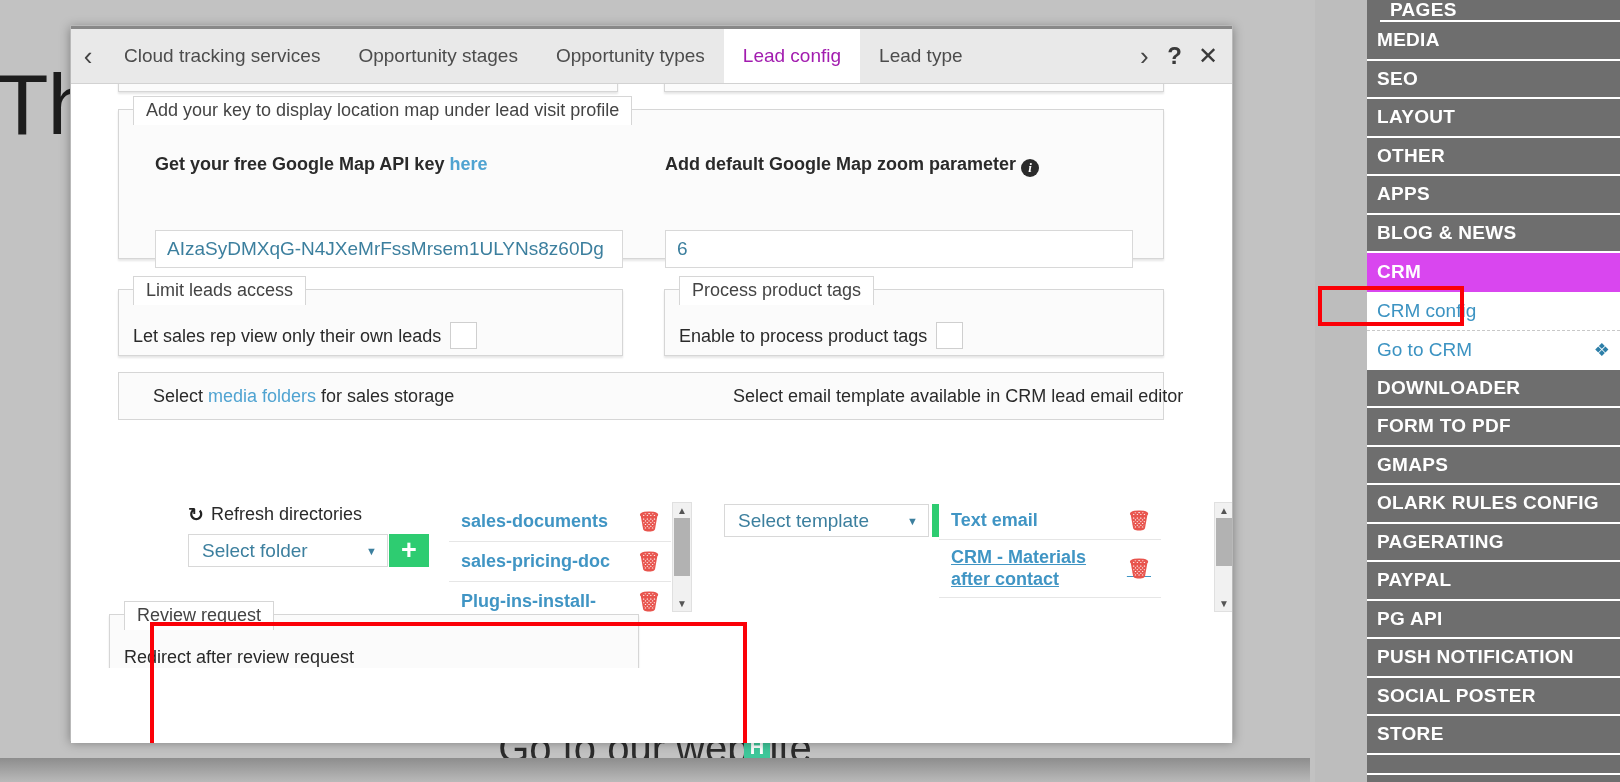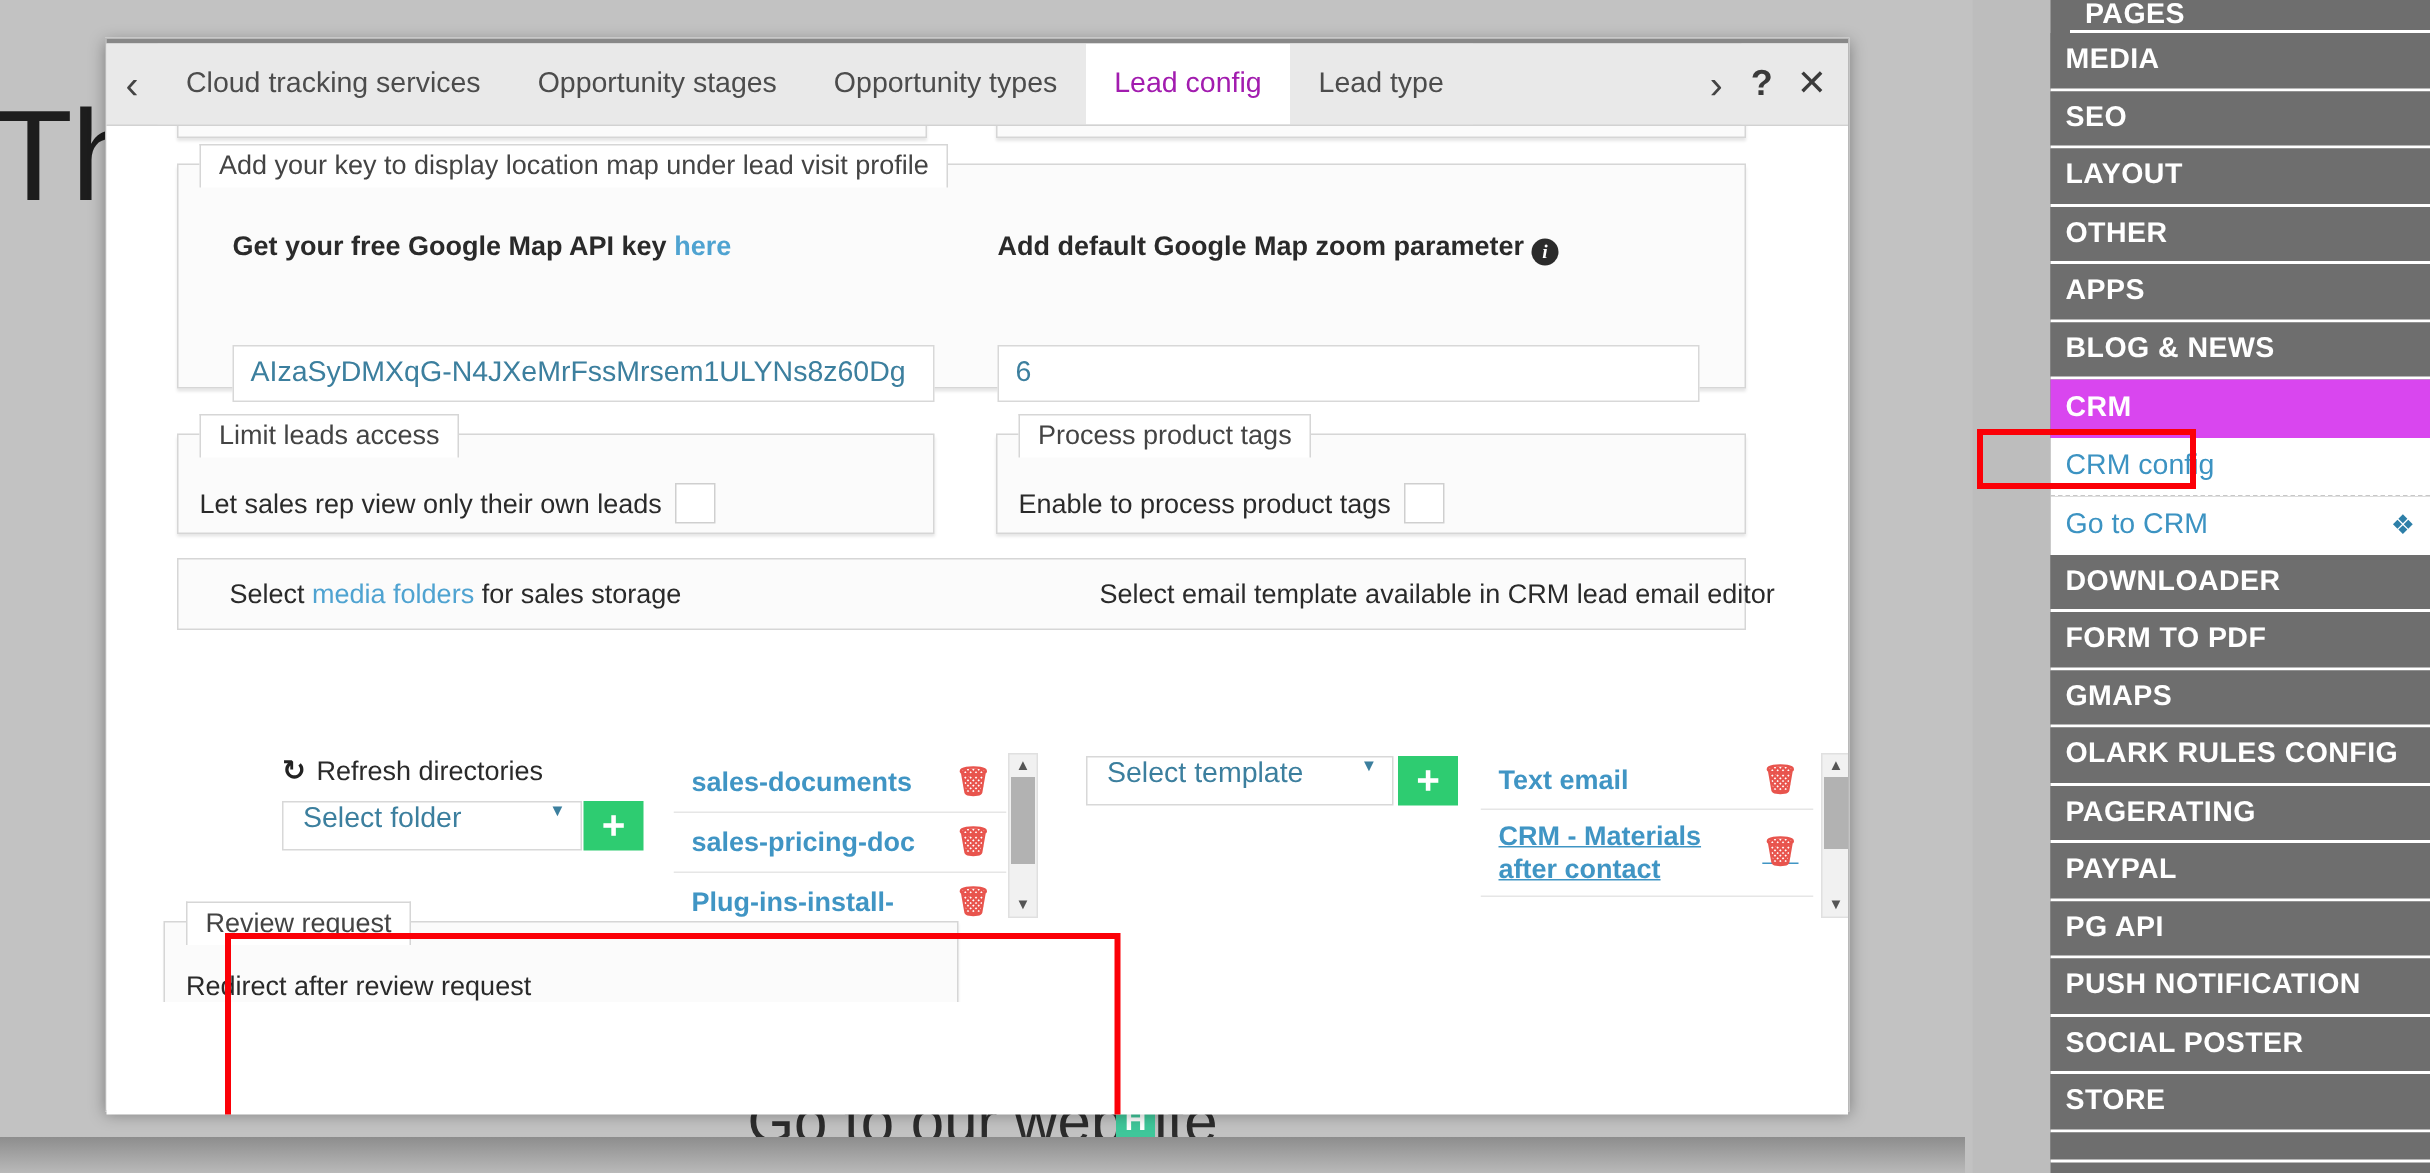--- a/index.html
+++ b/index.html
@@ -131,21 +131,21 @@
   }
   .chk{
     display:inline-block;width:25px;height:25px;
     border:1px solid #cfcfcf;background:#ffffff;vertical-align:-7px;margin-left:9px;
   }
   .plain-row{font-size:18px;color:#2a2a2a;white-space:nowrap;}
 
   
   .sel{
     box-sizing:border-box;border:1px solid #d8d8d8;background:#ffffff;
-    display:flex;align-items:flex-start;justify-content:space-between;
+    display:flex;align-items:center;justify-content:space-between;
     padding:0 10px 0 13px;font-size:19px;color:#3c7f9e;white-space:nowrap;
   }
   .caret{font-size:11px;color:#3c7f9e;}
   .addbtn{
     box-sizing:border-box;background:#2ecc71;color:#ffffff;
     display:flex;align-items:center;justify-content:center;
     font-size:27px;font-weight:bold;line-height:1;
   }
 
   
@@ -354,21 +354,21 @@
         <div class="ls-thumb" style="top:15px;height:58px;"></div>
         <div class="ls-arrow" style="position:absolute;bottom:0;width:18px;">▼</div>
       </div>
 
       <div class="sel" style="position:absolute;left:653px;top:420px;width:205px;height:33px;">
         <span>Select template</span>
         <span class="caret">▼</span>
       </div>
       <div class="addbtn" style="position:absolute;left:861px;top:420px;width:40px;height:33px;">+</div>
 
-      <div class="itemlist" style="left:916px;top:418px;width:222px;height:110px;">
+      <div class="itemlist" style="left:868px;top:418px;width:222px;height:110px;">
         <div class="litem" style="height:38px;">
           <span>Text email</span>
           <span class="trash">🗑</span>
         </div>
         <div class="litem" style="height:58px;text-decoration:underline;">
           <span style="max-width:140px;display:block;">CRM - Materials after contact</span>
           <span class="trash">🗑</span>
         </div>
       </div>
       <div class="list-scroll" style="left:1143px;top:418px;height:110px;">

